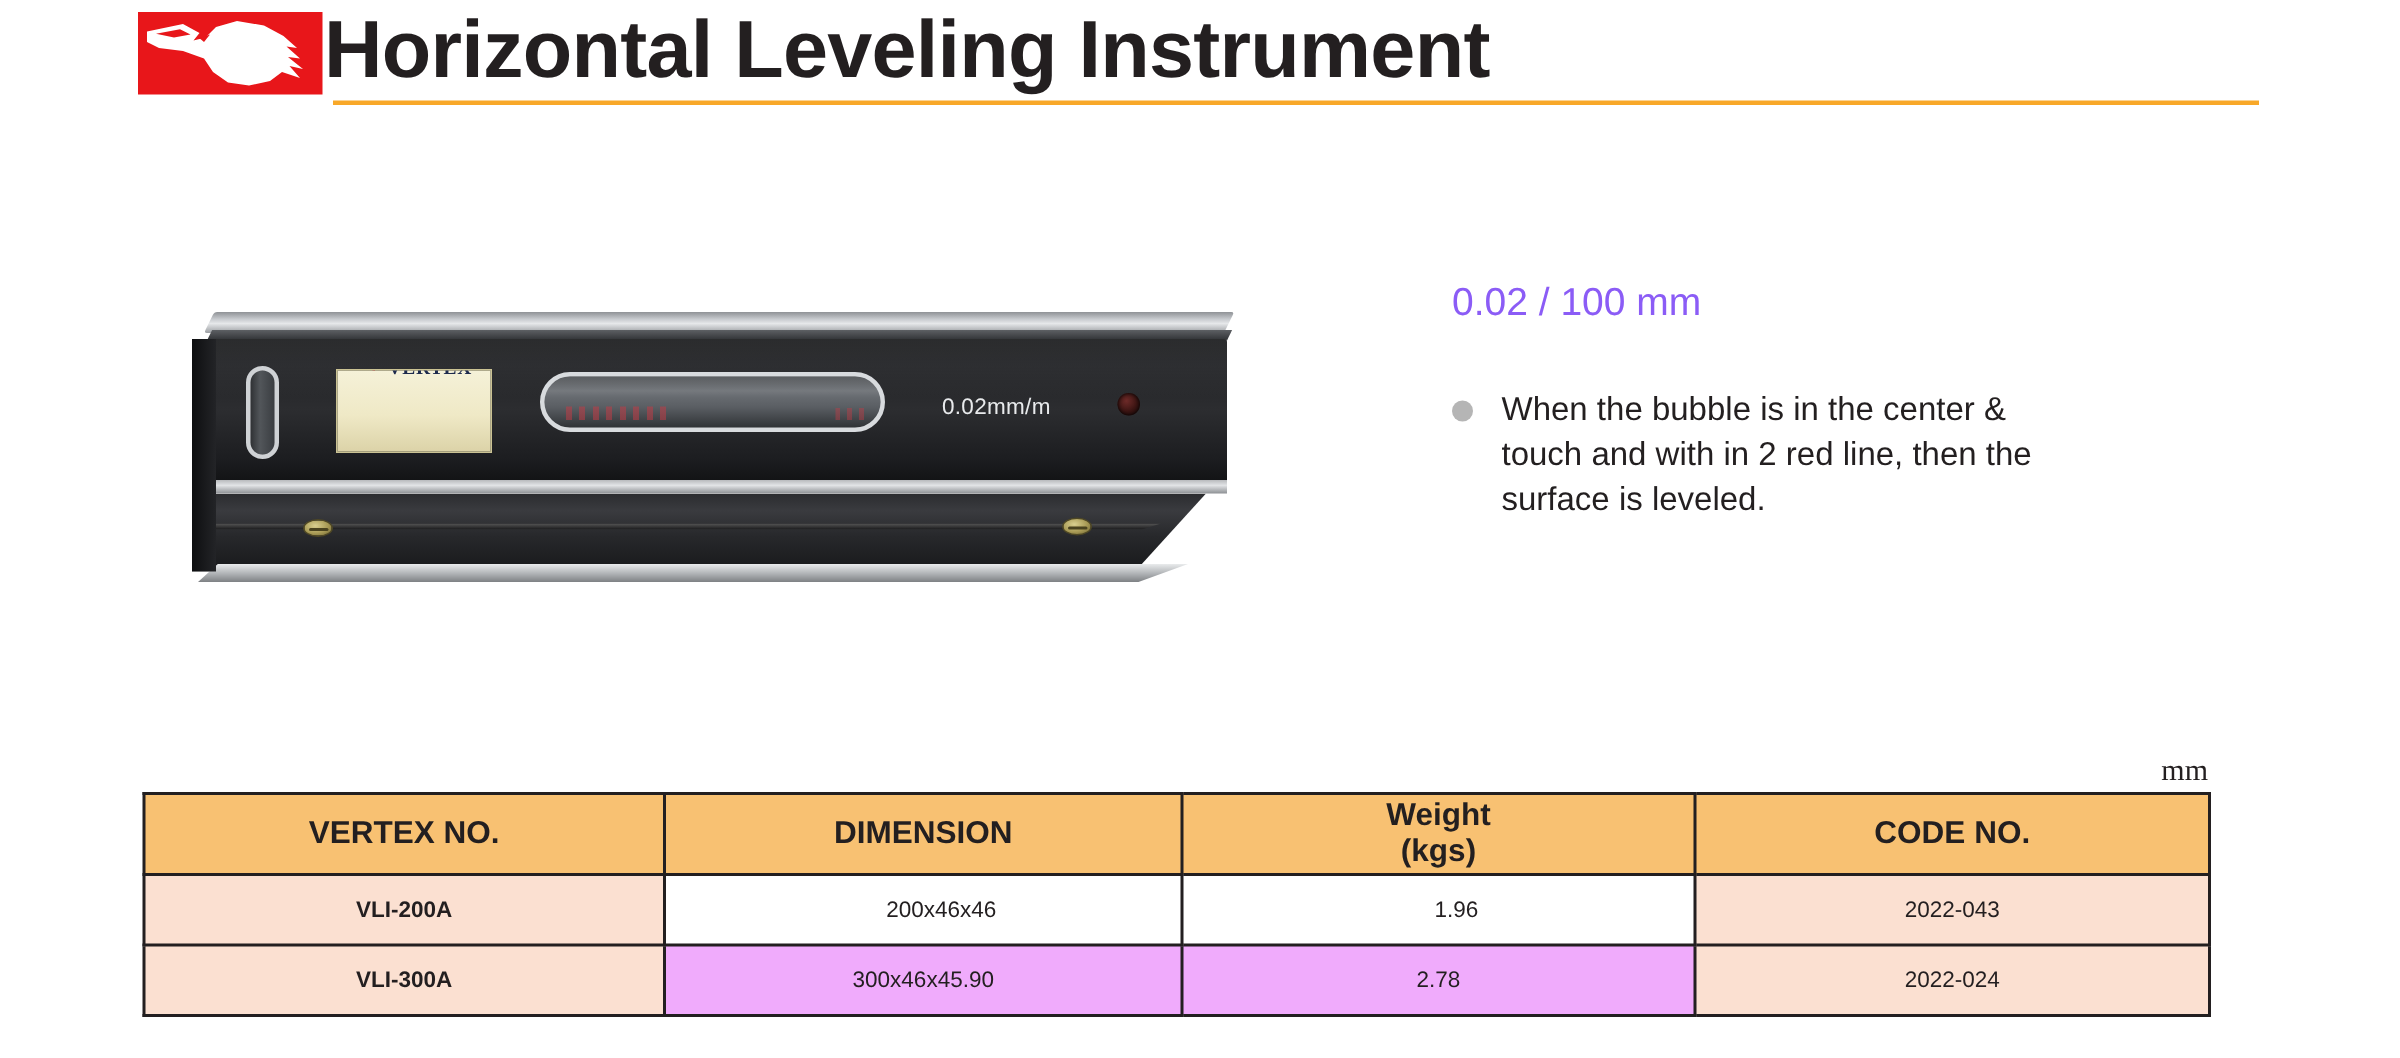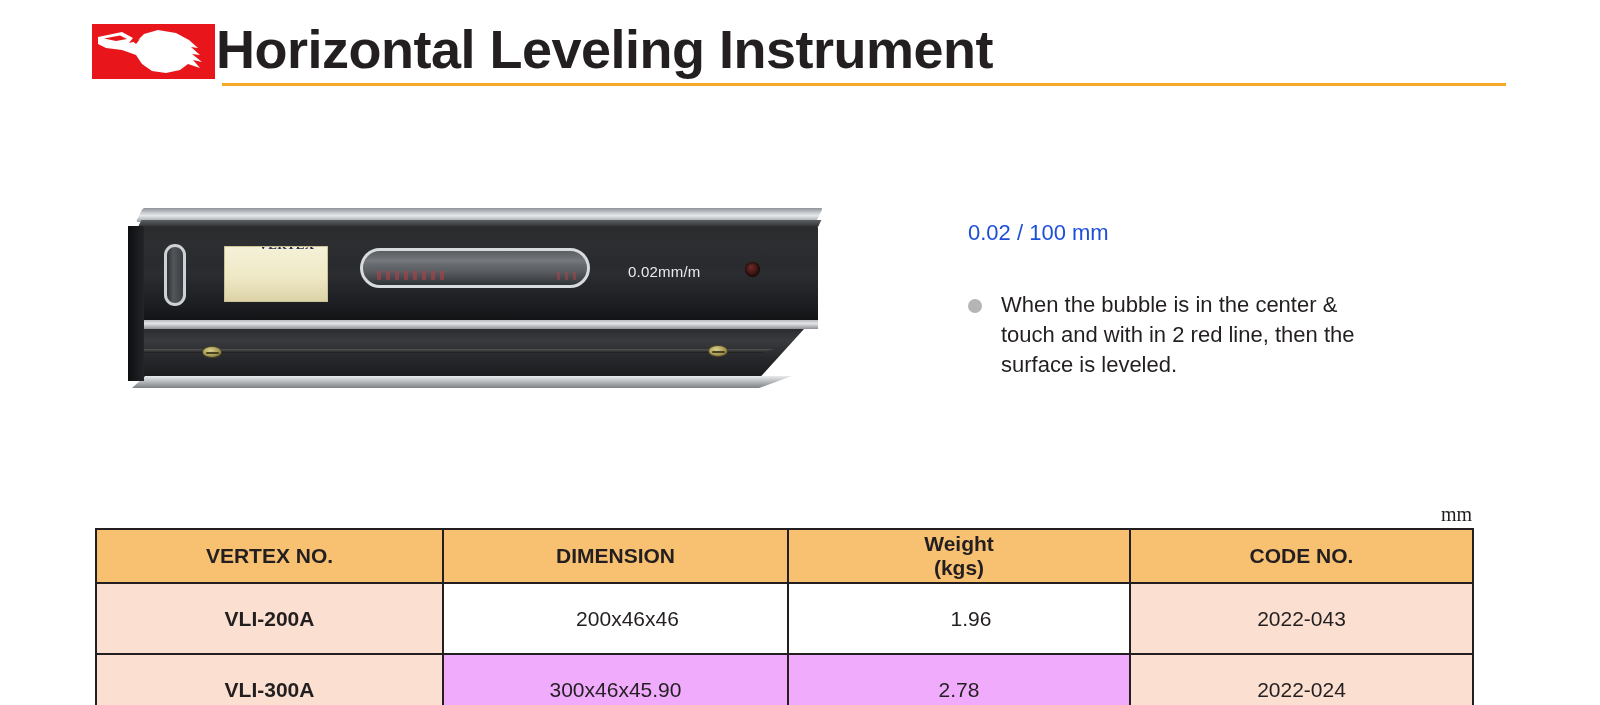--- a/index.html
+++ b/index.html
@@ -6,21 +6,21 @@
   html, body {
     margin: 0; padding: 0;
     width: 1600px; height: 705px;
     background: #ffffff;
     font-family: "Liberation Sans", sans-serif;
     overflow: hidden;
   }
   .page { position: relative; width: 1600px; height: 705px; background: #fff; }
 
   
-  .header { position: absolute; left: 0; top: 16px; width: 1312px; height: 80px; }
+  .header { position: absolute; left: 0; top: 0; width: 1312px; height: 80px; }
   .logo-box {
     position: absolute; left: 92px; top: 8px;
     width: 123px; height: 55px;
     background: #E8161A;
     overflow: hidden;
   }
   .logo-box svg { display: block; width: 123px; height: 55px; }
   .page-title {
     position: absolute; left: 216px; top: 2px;
     font-size: 54px; font-weight: bold;
@@ -159,23 +159,22 @@
   .screw::after {
     content: ""; position: absolute; left: 3px; top: 5px; width: 13px; height: 2px;
     background: #4a431f; border-radius: 1px;
   }
   .screw.s1 { left: 74px; top: 146px; }
   .screw.s2 { left: 580px; top: 145px; }
 
   
   .spec-block { position: absolute; left: 968px; top: 186px; width: 520px; }
   .spec-main {
-    font-size: 22px; color: #1d4ed8; line-height: 30px;
-    font-family: "Liberation Sans", sans-serif;
-    margin-top: 32px;
+    font-size: 26px; color: #8b5cf6; line-height: 30px;
+    font-family: "Liberation Sans", sans-serif;
   }
   .note-row { position: relative; margin-top: 42px; padding-left: 33px; }
   .note-bullet {
     position: absolute; left: 0px; top: 9px; width: 14px; height: 14px;
     border-radius: 50%; background: #b5b5b5;
   }
   .note-text {
     font-size: 22px; color: #231f20; line-height: 30px;
     font-family: "Liberation Sans", sans-serif;
     white-space: pre-line;
@@ -202,22 +201,22 @@
     color: #231f20;
   }
   .spec-table th {
     background: #F8C172;
     font-size: 21px; font-weight: bold;
     height: 50px;
     line-height: 24px;
     padding: 2px 4px;
   }
   .spec-table td {
-    height: 71px;
-    font-size: 21px;
+    height: 47px;
+    font-size: 15px;
     padding: 2px 4px;
   }
   .c-order { width: 347px; }
   .c-dim   { width: 345px; }
   .c-wt    { width: 342px; }
   .c-code  { width: 343px; }
 
   td.cell-order { background: #FBE0D1; font-weight: bold; }
   td.cell-code  { background: #FBE0D1; }
   tr.row-0 td.cell-dim, tr.row-0 td.cell-wt { background: #FFFFFF; padding-left: 28px; }

